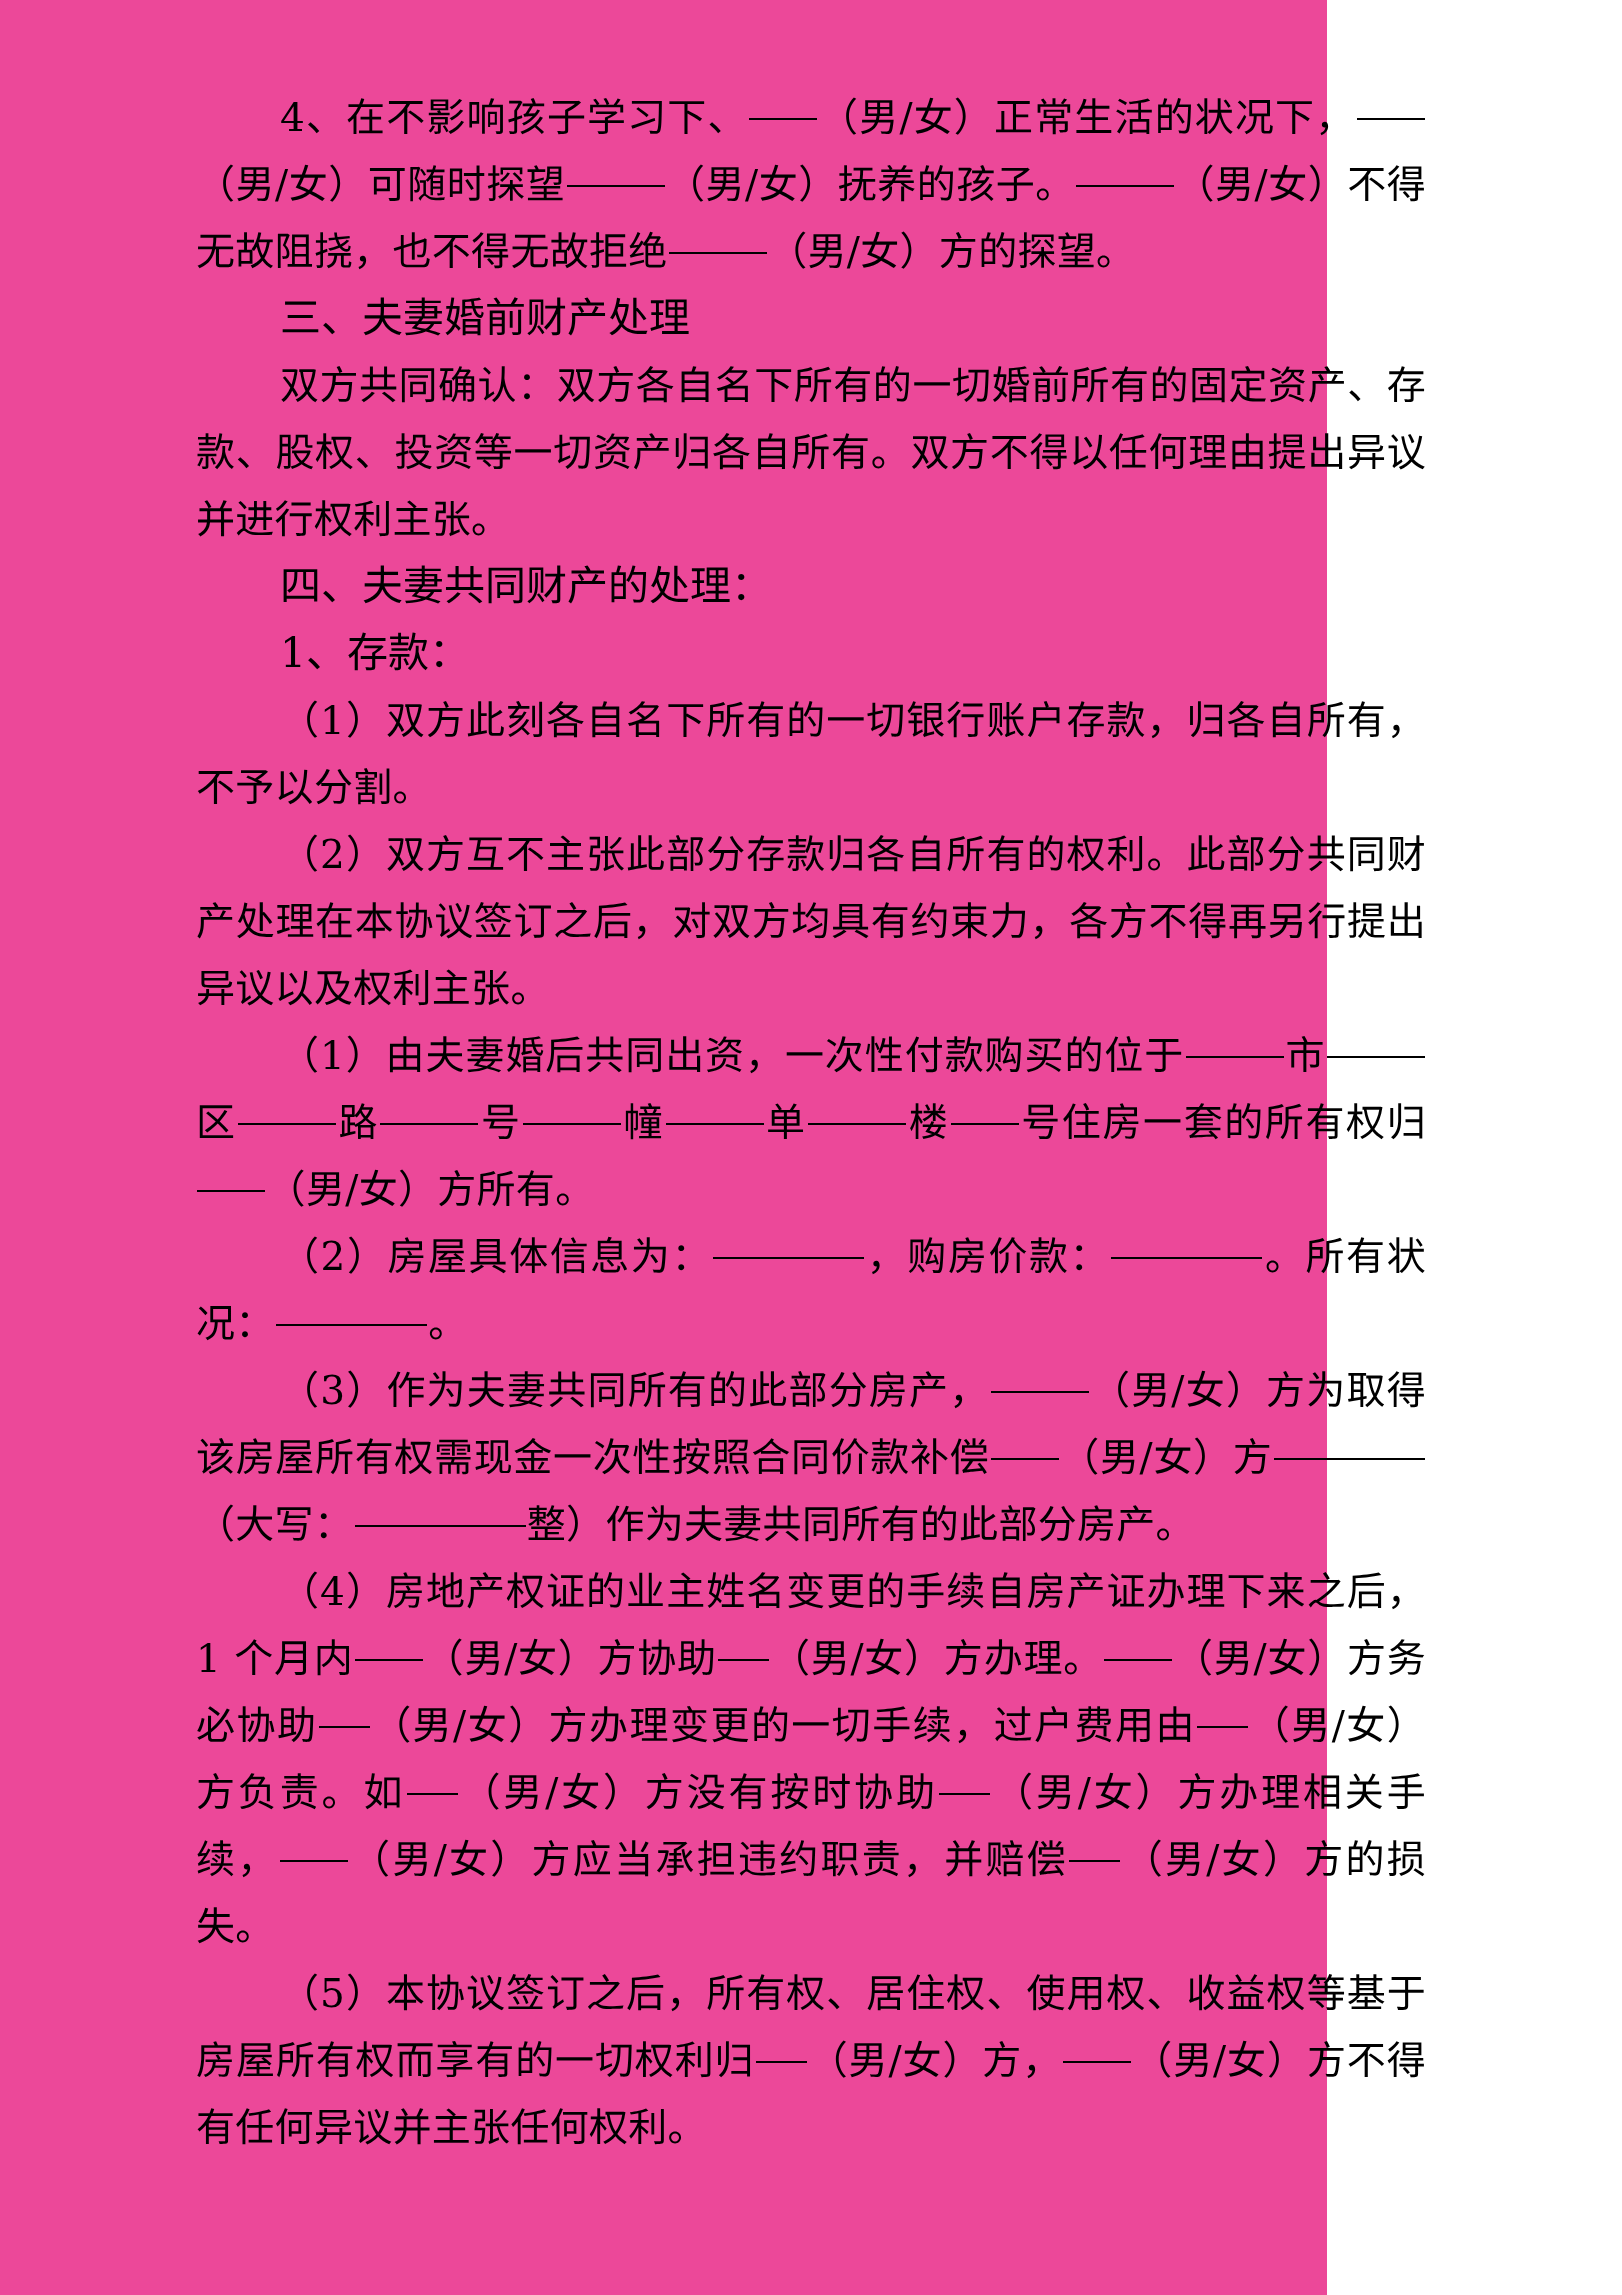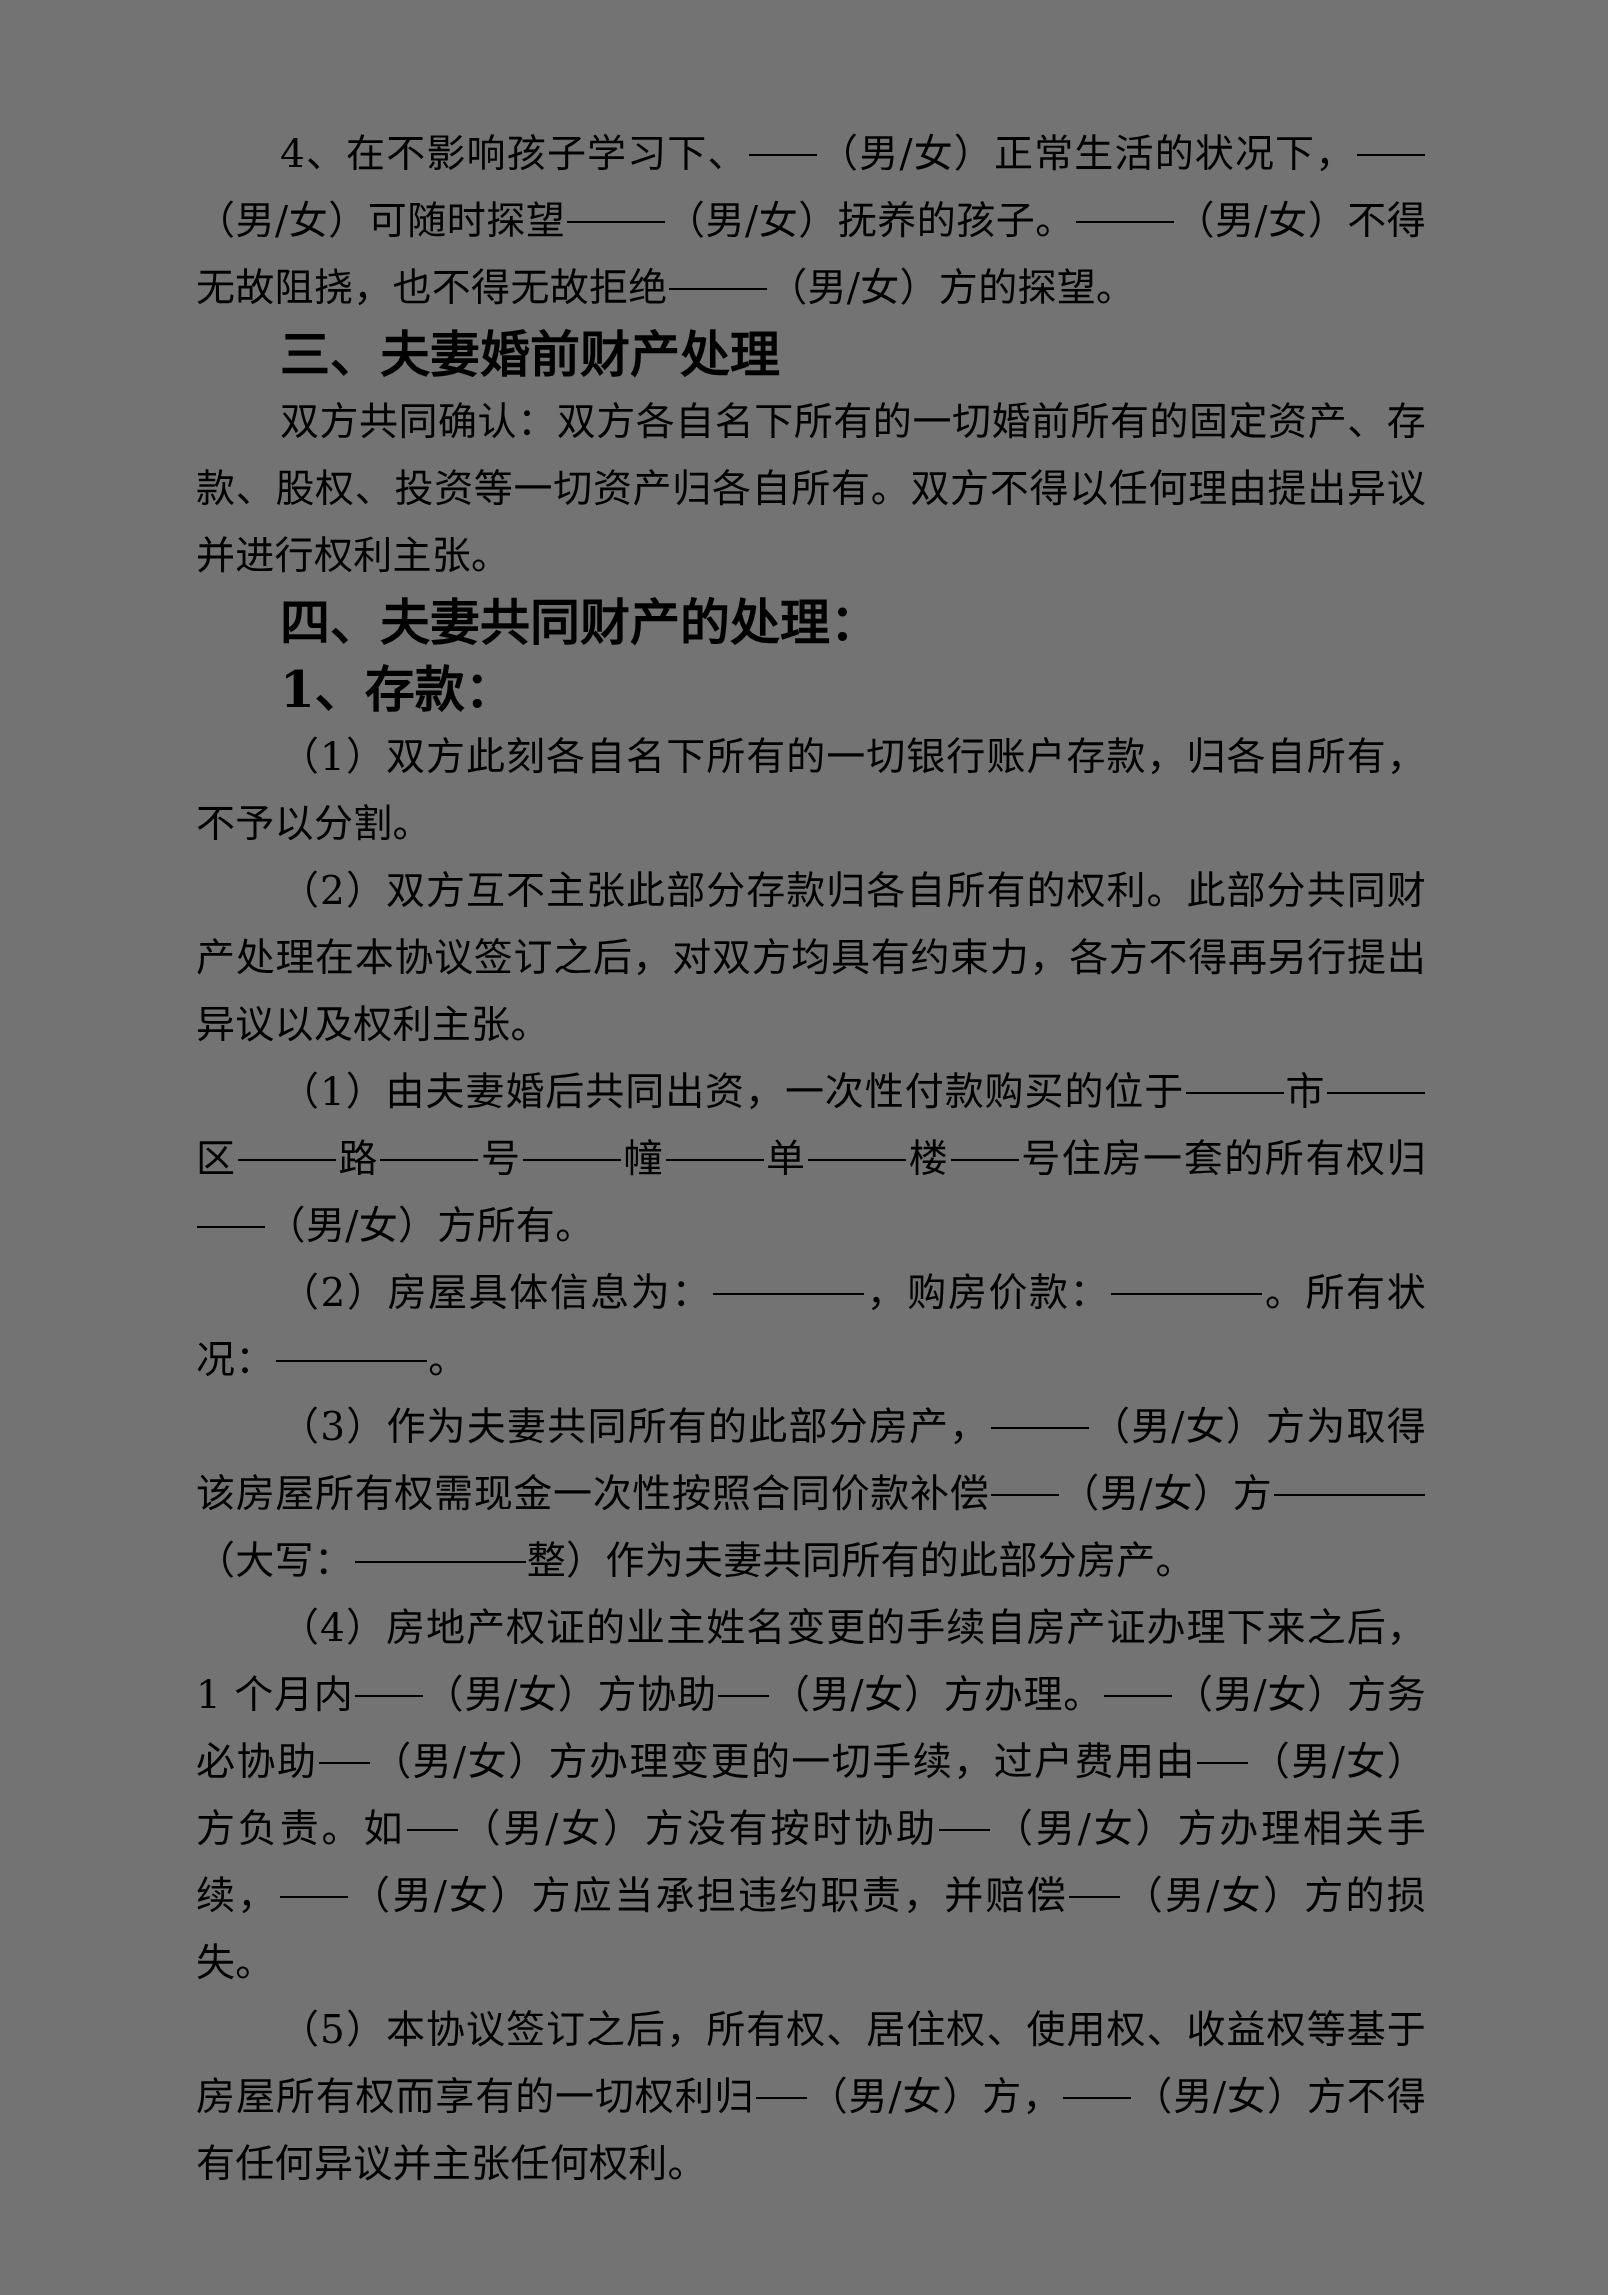--- a/index.html
+++ b/index.html
@@ -11,44 +11,44 @@
   body {
     width: 1623px;
     height: 2295px;
     font-family: "DejaVu Serif", "Liberation Serif", serif;
     color: #000000;
     -webkit-font-smoothing: antialiased;
   }
   #page {
     position: relative;
     box-sizing: border-box;
-    width: 1608px;
+    width: 1327px;
     height: 2295px;
-    background: #737373;
-    padding: 120px 196px 196px 196px;
+    background: #ec4899;
+    padding: 84px 196px 196px 196px;
   }
   #doc-body {
     width: 1230px;
   }
   .para {
     font-size: 39px;
     line-height: 67px;
     text-align: justify;
     text-justify: inter-ideograph;
     text-indent: 84px;
     margin: 0;
     letter-spacing: 0.3px;
     word-break: break-all;
   }
   .heading {
-    font-size: 50px;
+    font-size: 41px;
     line-height: 67px;
     text-indent: 84px;
     margin: 0;
-    font-weight: bold;
+    font-weight: normal;
   }
   .blank {
     display: inline-block;
     border-bottom: 2px solid #000;
     vertical-align: baseline;
     height: 34px;
     margin: 0 1.3px;
   }
   .b-sm { width: 51px; }
   .b-md { width: 68px; }

